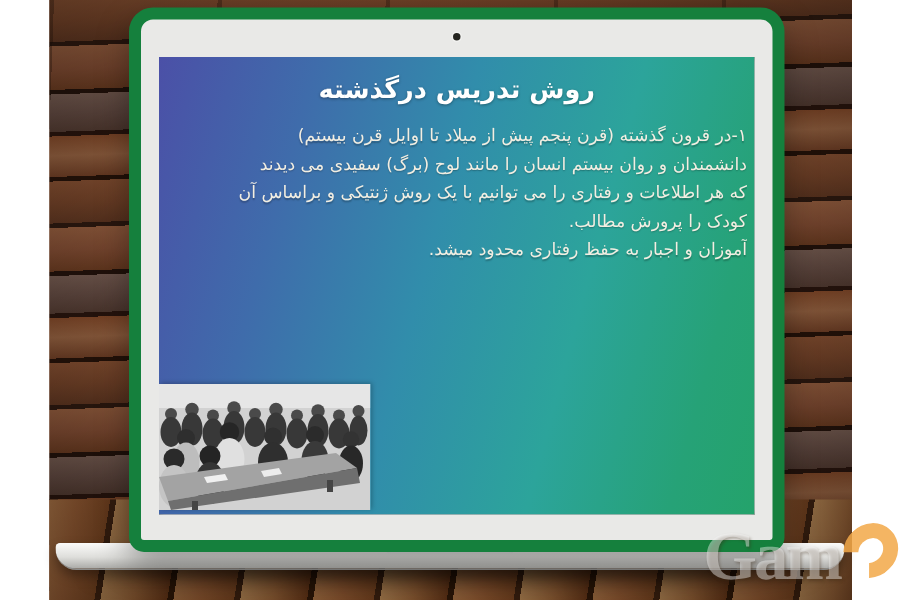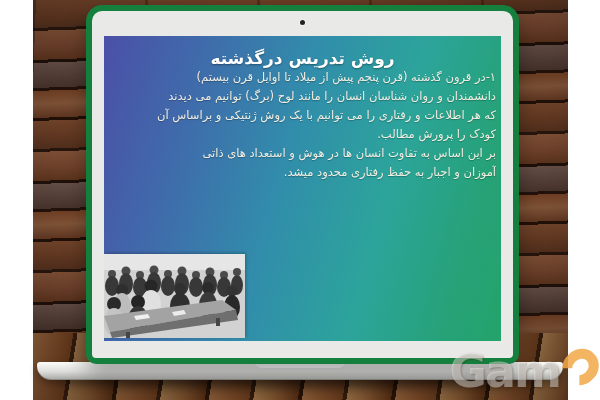--- a/index.html
+++ b/index.html
@@ -33,45 +33,45 @@
   
   .floor-shadow{position:absolute;left:60px;right:60px;top:372px;height:16px;background:rgba(0,0,0,.5);
     border-radius:50%;filter:blur(7px);}
   .laptop-base{position:absolute;left:37px;top:362px;width:526px;height:17px;
     background:linear-gradient(#fbfbfa, #dededb 55%, #ababa8);
     border-radius:3px 3px 14px 14px;border-bottom:1px solid #8a8a88;
     box-shadow:0 4px 8px rgba(0,0,0,.35);}
   .base-notch{position:absolute;left:50%;top:0;width:92px;height:7px;margin-left:-46px;
     background:#fefefe;border-radius:0 0 8px 8px;box-shadow:inset 0 -1px 1px rgba(0,0,0,.12);}
   .laptop-lid{position:absolute;left:86px;top:5px;width:421px;height:347px;
-    background:#e9e9e7;border:6px solid #15803d;border-radius:16px 16px 10px 10px;
+    background:#e9e9e7;border:8px solid #15803d;border-radius:16px 16px 10px 10px;
     box-shadow:0 10px 22px rgba(0,0,0,.35);}
   .webcam{position:absolute;left:50%;top:9px;width:5px;height:5px;margin-left:-3px;border-radius:50%;
     background:#24241f;box-shadow:0 0 0 1px rgba(255,255,255,.4);}
   .screen{position:absolute;left:12px;right:12px;top:25px;bottom:17px;overflow:hidden;
     box-shadow:inset 0 0 4px rgba(0,0,0,.45);}
 
   
   .slide{position:absolute;inset:0;
     background:linear-gradient(105deg,#4b50a7 0%,#3f6cab 22%,#318dab 45%,#2ca49b 68%,#26a277 88%,#24a36b 100%);}
   .slide-title{margin-top:12px;text-align:center;font-size:17px;font-weight:bold;color:#ffffff;
     text-shadow:0 1px 2px rgba(0,0,0,.35);direction:rtl;}
-  .slide-body{direction:rtl;text-align:right;padding:0 5px 0 10px;
+  .slide-body{direction:rtl;text-align:right;margin-top:11px;padding:0 5px 0 10px;
     color:#f2eee2;font-size:11.5px;line-height:19px;text-shadow:0 1px 1px rgba(0,0,0,.25);}
   .slide-line{white-space:nowrap;overflow:hidden;}
 
   
   .classroom-photo{position:absolute;left:0;bottom:3px;width:141px;height:84px;overflow:hidden;
     box-shadow:1px -1px 3px rgba(0,0,0,.25);}
   .classroom-photo svg{display:block;width:100%;height:100%;}
 
   
   .watermark{position:absolute;right:2px;bottom:6px;display:flex;align-items:center;
     font-weight:bold;font-size:46px;letter-spacing:-2px;color:rgba(250,250,250,.42);
-    text-shadow:1px 1px 2px rgba(60,40,20,.35);line-height:1;}
+    text-shadow:1px 1px 2px rgba(60,40,20,.35);line-height:1;font-family:Liberation Serif, serif;}
   .wm-ring{display:inline-block;width:15px;height:18px;margin:0 0 8px 3px;
     border:10px solid rgba(243,168,72,.85);border-bottom-color:transparent;
     border-radius:50%;transform:rotate(45deg);}
 </style>
 </head>
 <body>
 
 <div class="stage">
 
   <div class="wood"></div>
@@ -87,24 +87,23 @@
   <div class="laptop-lid">
     <div class="webcam"></div>
 
     <div class="screen">
       <div class="slide">
 
         <div class="slide-title">روش تدریس درگذشته</div>
 
         <div class="slide-body">
           <div class="slide-line">۱-در قرون گذشته (قرن پنجم پیش از میلاد تا اوایل قرن بیستم)</div>
-          <div class="slide-line">دانشمندان و روان شناسان انسان را مانند لوح (برگ) توانیم می دیدند</div>
+          <div class="slide-line">دانشمندان و روان بیستم انسان را مانند لوح (برگ) سفیدی می دیدند</div>
           <div class="slide-line">که هر اطلاعات و رفتاری را می توانیم با یک روش ژنتیکی و براساس آن</div>
           <div class="slide-line">کودک را پرورش مطالب.</div>
-          <div class="slide-line">بر این اساس به تفاوت انسان ها در هوش و استعداد های ذاتی</div>
           <div class="slide-line">آموزان و اجبار به حفظ رفتاری محدود میشد.</div>
         </div>
 
         <div class="classroom-photo">
           <svg viewBox="0 0 141 84" preserveAspectRatio="none" aria-hidden="true">
             <rect width="141" height="84" fill="#d2d2d2"></rect>
             <rect width="141" height="16" fill="#e6e6e6"></rect>
 
             <g fill="#4a4a4a">
               <circle cx="8" cy="20" r="4"></circle>

